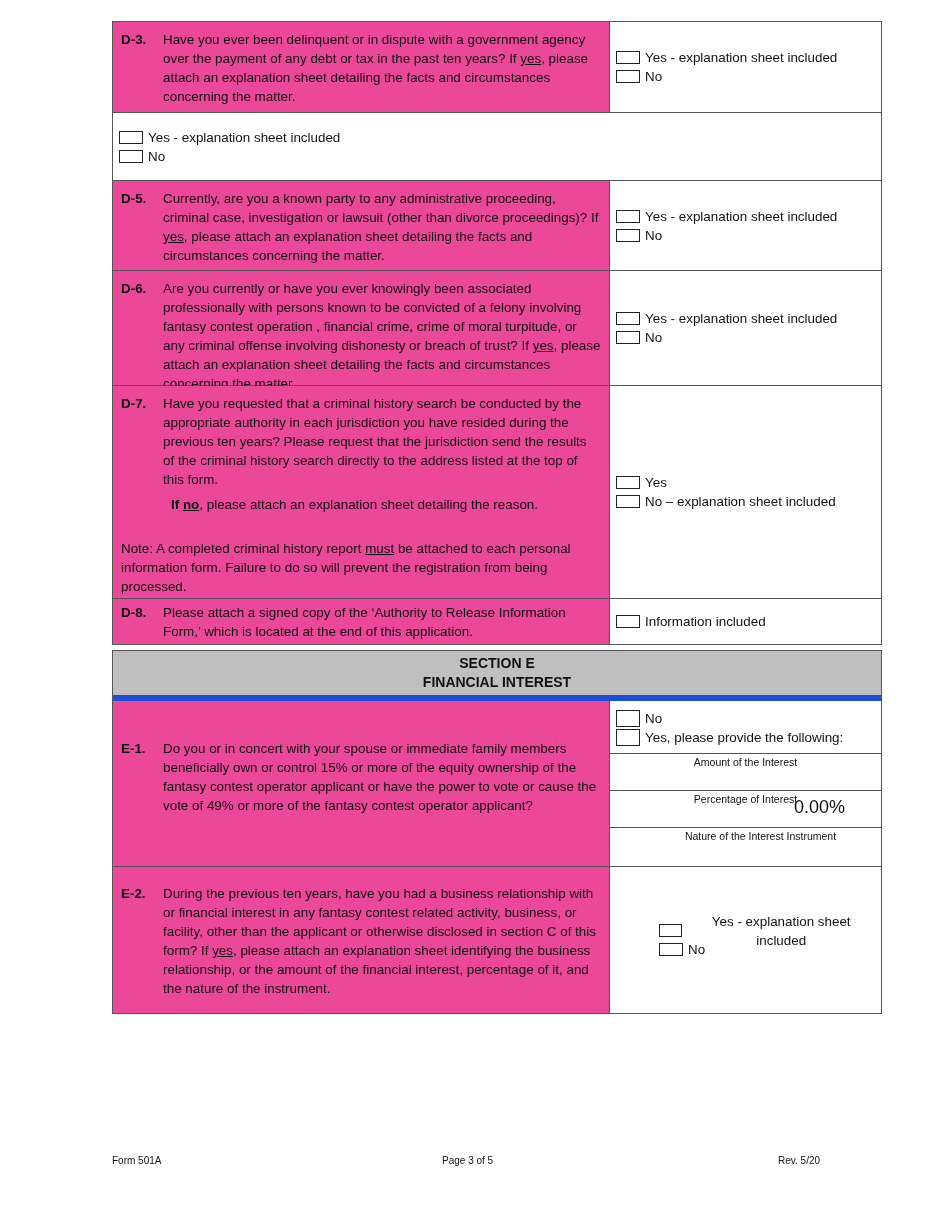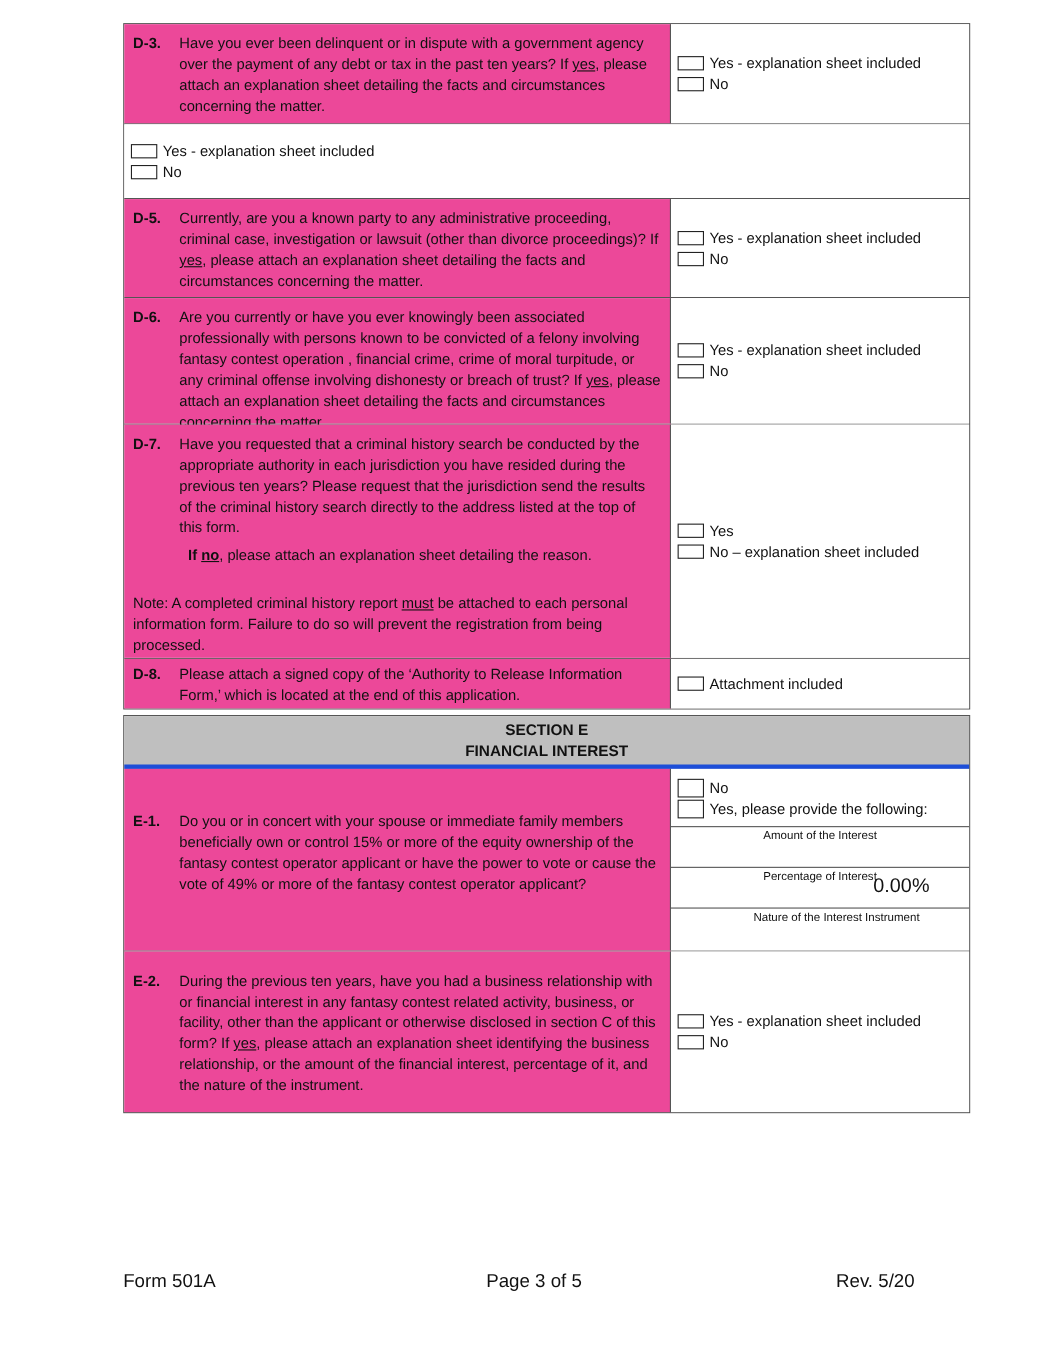--- a/index.html
+++ b/index.html
@@ -9,24 +9,24 @@
   .row:last-child { border-bottom: none; }
   .q { width: 497px; background: #ec4899; border-right: 1px solid #555; box-sizing: border-box; padding: 8px 8px 6px 8px; line-height: 19px; position: relative; }
   .a { flex: 1; background: #fff; box-sizing: border-box; padding: 0 6px; display: flex; flex-direction: column; justify-content: center; text-align: center; }
   .qnum { font-weight: bold; position: absolute; left: 8px; }
   .qtext { margin-left: 42px; display: block; }
   .qtext u { text-decoration: underline; }
   .opt { display: flex; align-items: center; height: 19px; line-height: 19px; }
   .cb { width: 24px; height: 13px; border: 1.5px solid #222; box-sizing: border-box; margin-right: 5px; background: #fff; cursor: pointer; }
   .sub { margin-left: 50px; margin-top: 6px; }
   .note { margin-top: 25px; }
-  .sechead { background: #bfbfbf; text-align: center; font-weight: bold; padding: 3px 0; line-height: 19px; border-bottom: 4px solid #1d4ed8; font-size: 14px; }
+  .sechead { background: #bfbfbf; text-align: center; font-weight: bold; padding: 3px 0; line-height: 19px; border-bottom: 6px solid #1d4ed8; font-size: 14px; }
   .fieldcell { border-top: 1px solid #555; height: 37px; padding: 2px 8px; box-sizing: border-box; font-size: 10.5px; position: relative; }
   .pct { position: absolute; right: 36px; top: 6px; font-size: 18px; }
-  .footer { position: absolute; top: 1155px; font-size: 17px; }
+  .footer { position: absolute; top: 1155px; font-size: 10px; }
 </style>
 </head>
 <body>
 
 <div class="tbl" style="top:21px;">
 
   <div class="row" style="height:91px;">
     <div class="q">
       <span class="qnum">D-3.</span>
       <span class="qtext"><span>Have you ever been delinquent or in dispute with a government agency over the payment of any debt or tax in the past ten years?  If </span><u>yes</u><span>, please attach an explanation sheet detailing the facts and circumstances concerning the matter.</span></span>
@@ -110,21 +110,21 @@
   </div>
 
   <div class="row" style="height:45px;">
     <div class="q" style="padding-top:4px;">
       <span class="qnum">D-8.</span>
       <span class="qtext">Please attach a signed copy of the ‘Authority to Release Information Form,’ which is located at the end of this application.</span>
     </div>
     <div class="a">
       <div class="opt">
           <span class="cb"></span>
-          <span>Attachment included</span>
+          <span>Information included</span>
         </div>
     </div>
   </div>
 </div>
 
 <div class="tbl" style="top:650px;">
   <div class="sechead">
     <div>SECTION E</div>
     <div>FINANCIAL INTEREST</div>
   </div>
@@ -153,33 +153,33 @@
         <span>Percentage of Interest</span>
         <span class="pct">0.00%</span>
       </div>
       <div class="fieldcell" style="height:38px;padding-left:38px;">
         <span>Nature of the Interest Instrument</span>
         <span></span>
       </div>
     </div>
   </div>
 
-  <div class="row" style="height:146px;">
+  <div class="row" style="height:146px;gap:43px;">
     <div class="q" style="padding-top:17px;">
       <span class="qnum">E-2.</span>
       <span class="qtext"><span>During the previous ten years, have you had a business relationship with or financial interest in any fantasy contest related activity, business, or facility, other than the applicant or otherwise disclosed in section C of this form?  If </span><u>yes</u><span>, please attach an explanation sheet identifying the business relationship, or the amount of the financial interest, percentage of it, and the nature of the instrument.</span></span>
     </div>
     <div class="a">
       <div class="opt">
           <span class="cb"></span>
           <span>Yes - explanation sheet included</span>
         </div>
       <div class="opt">
           <span class="cb"></span>
           <span>No</span>
         </div>
     </div>
   </div>
 </div>
 
 <div class="footer" style="left:112px;">Form 501A</div>
 <div class="footer" style="left:442px;">Page 3 of 5</div>
-<div class="footer" style="left:760px;">Rev. 5/20</div>
+<div class="footer" style="left:778px;">Rev. 5/20</div>
 
 </body></html>

